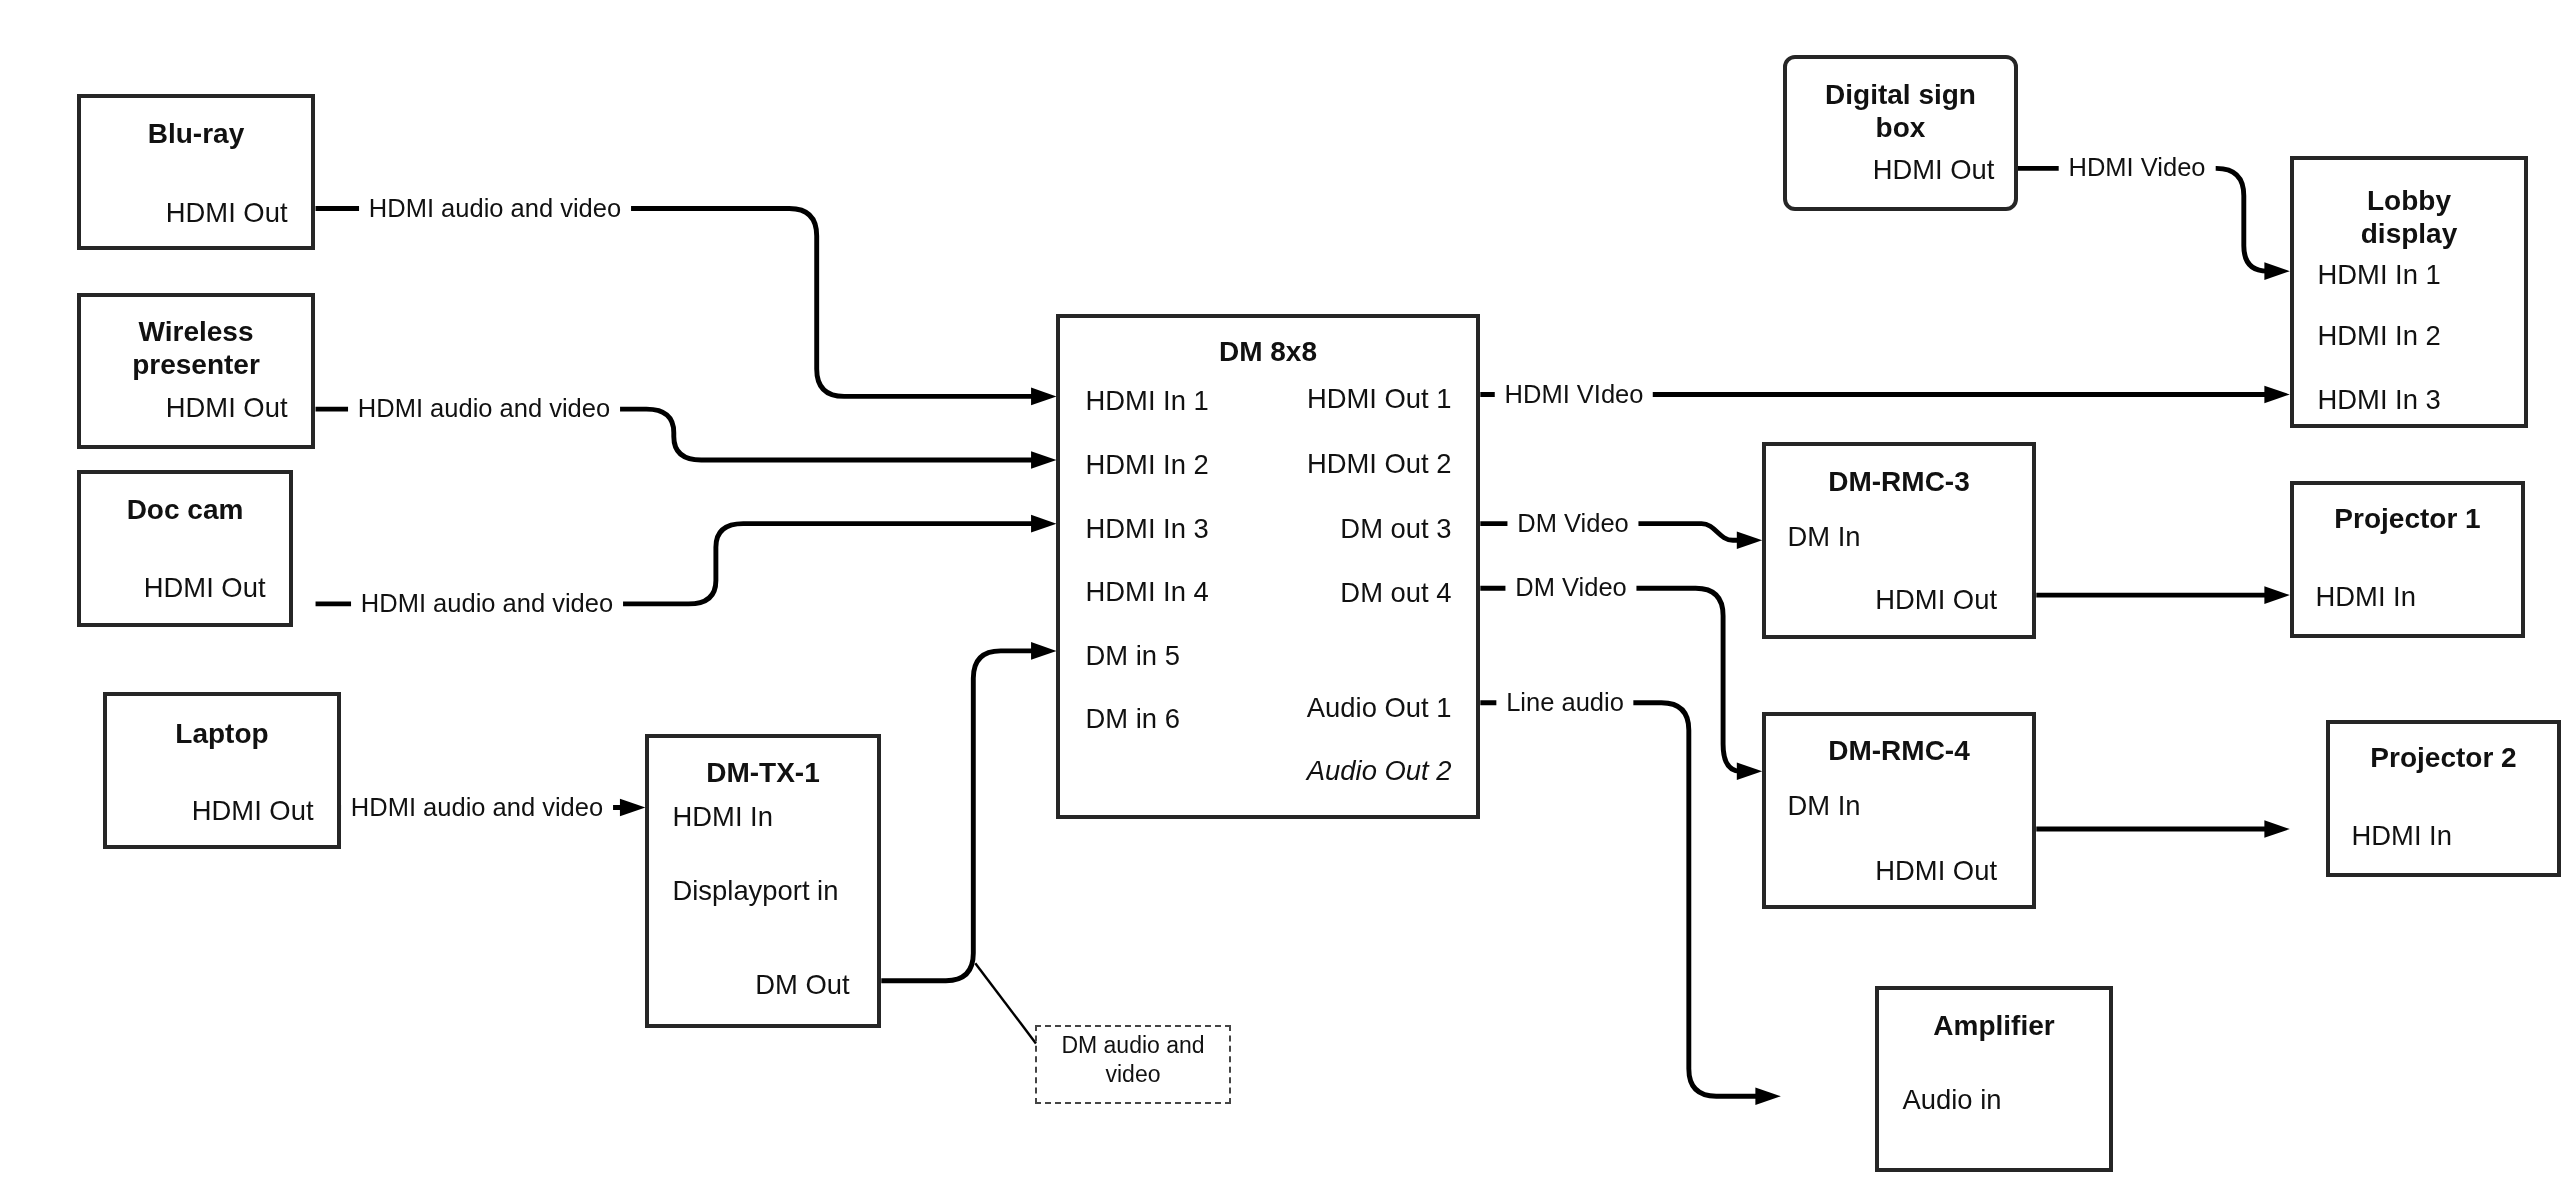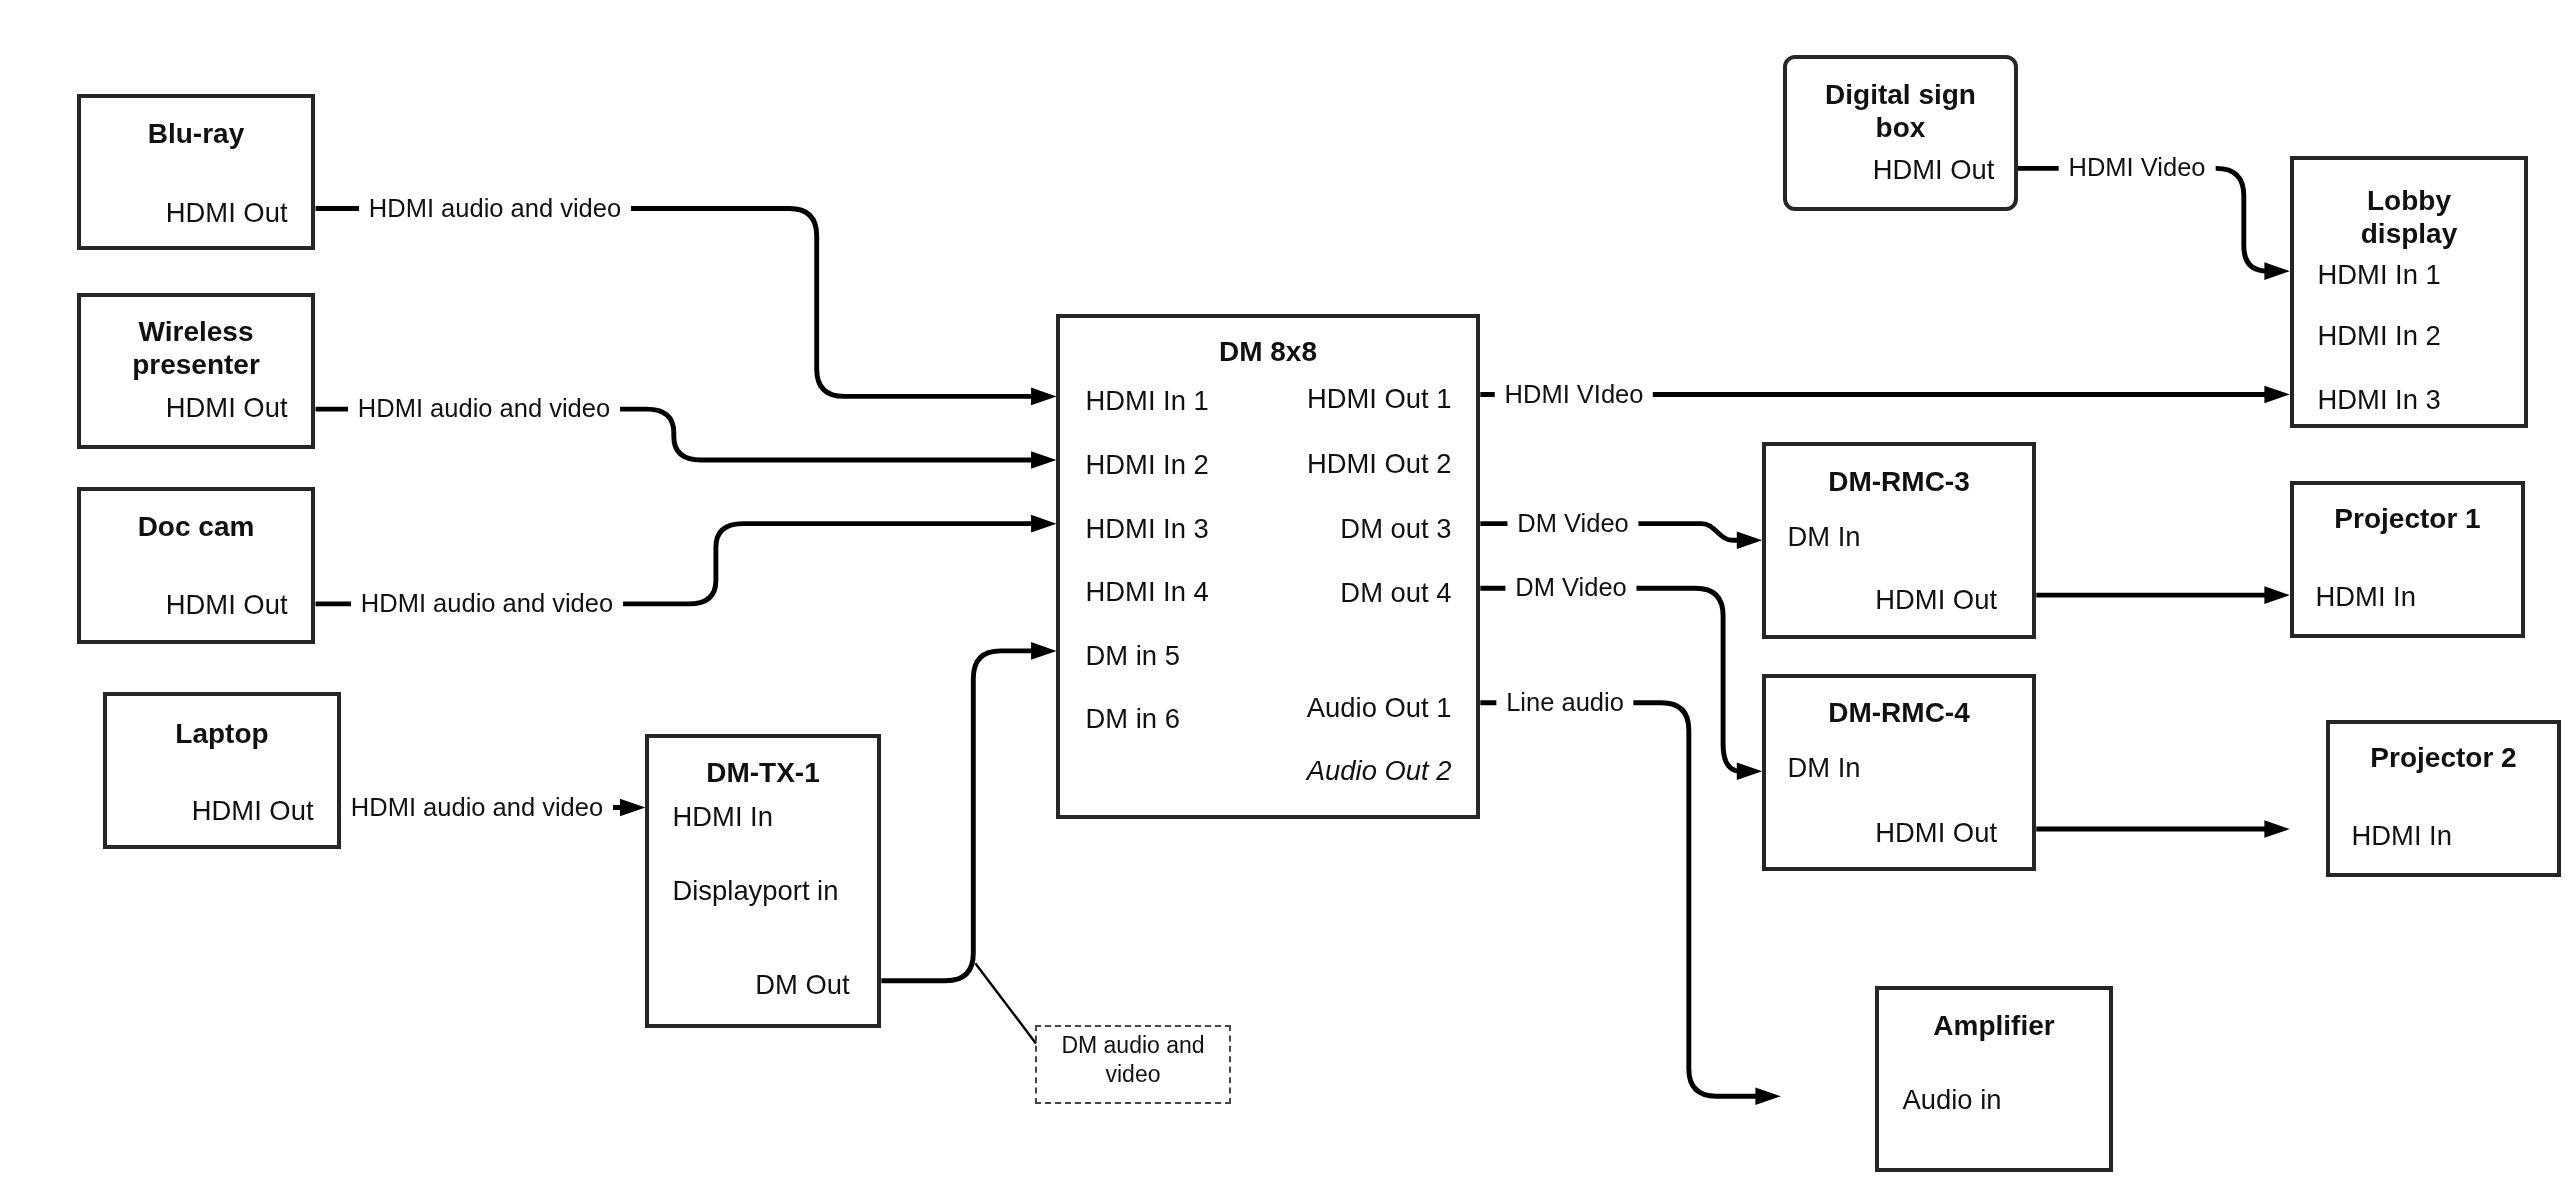--- a/index.html
+++ b/index.html
@@ -93,21 +93,21 @@
   </div>
 
   <div class="node" style="left:77px;top:293px;width:238px;height:156px;">
     <div class="title" style="top:51px;">
       <div>Wireless</div>
       <div>presenter</div>
     </div>
     <span class="port" style="right:23.5px;top:110px;">HDMI Out</span>
   </div>
 
-  <div class="node" style="left:77px;top:487px;width:238px;height:157px;">
+  <div class="node" style="left:77px;top:470px;width:216px;height:157px;">
     <div class="title" style="top:35px;">Doc cam</div>
     <span class="port" style="right:23.5px;top:113px;">HDMI Out</span>
   </div>
 
   <div class="node" style="left:77px;top:692px;width:238px;height:157px;margin-left:26px;">
     <div class="title" style="top:37px;">Laptop</div>
     <span class="port" style="right:23.5px;top:114px;">HDMI Out</span>
   </div>
 
   <div class="node" style="left:645px;top:734px;width:236px;height:294px;">
@@ -155,21 +155,21 @@
     <div class="title" style="top:35px;">DM-RMC-3</div>
     <span class="port" style="left:21.5px;top:90px;">DM In</span>
     <span class="port" style="right:35px;top:153px;">HDMI Out</span>
   </div>
 
   <div class="node" style="left:2290px;top:481px;width:235px;height:157px;">
     <div class="title" style="top:33px;">Projector 1</div>
     <span class="port" style="left:21.5px;top:111px;">HDMI In</span>
   </div>
 
-  <div class="node" style="left:1762px;top:674px;width:274px;height:197px;">
+  <div class="node" style="left:1762px;top:712px;width:274px;height:197px;">
     <div class="title" style="top:34px;">DM-RMC-4</div>
     <span class="port" style="left:21.5px;top:89px;">DM In</span>
     <span class="port" style="right:35px;top:154px;">HDMI Out</span>
   </div>
 
   <div class="node" style="left:2290px;top:720px;width:235px;height:157px;margin-left:36px;">
     <div class="title" style="top:33px;">Projector 2</div>
     <span class="port" style="left:21.5px;top:111px;">HDMI In</span>
   </div>
 

